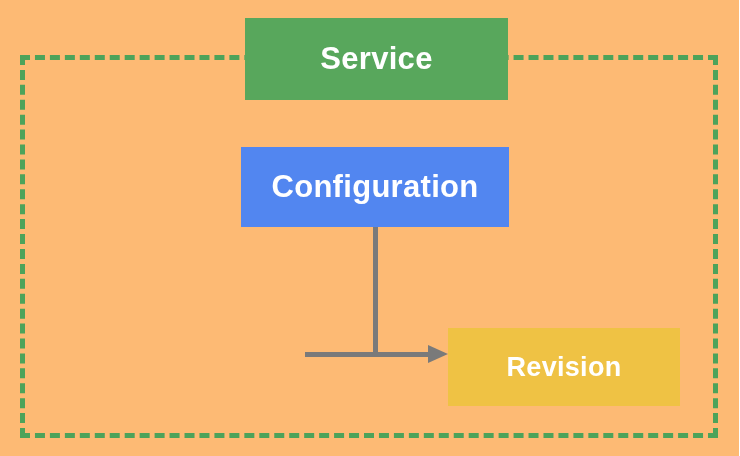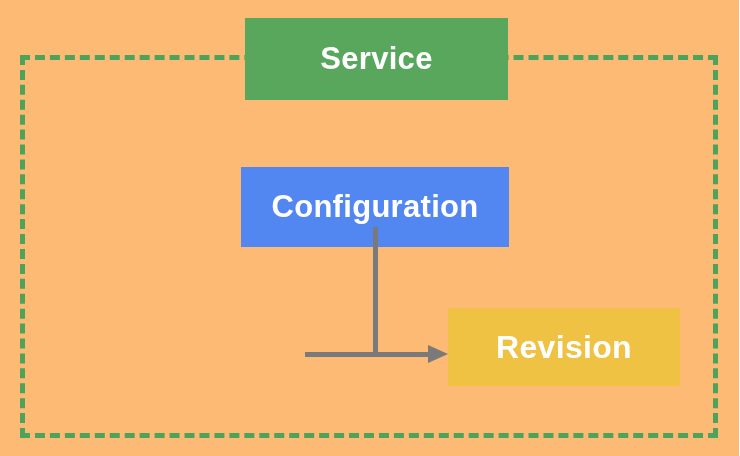--- a/index.html
+++ b/index.html
@@ -54,39 +54,38 @@
     font-size: 31px;
   }
 
   .node-configuration {
     left: 241px;
     top: 147px;
     width: 268px;
     height: 80px;
     background: #5286f0;
     font-size: 31px;
-    margin-top: 20px;
   }
 
   .node-route {
     left: 72px;
     top: 313px;
     width: 233px;
     height: 83px;
     background: #da5240;
     font-size: 31px;
   }
 
   .node-revision {
     left: 448px;
-    top: 308px;
+    top: 328px;
     width: 232px;
     height: 78px;
     background: #efc244;
-    font-size: 32px;
+    font-size: 27px;
     text-align: right;
   }
 
   
   .edge {
     position: absolute;
     background: #7a7a7a;
   }
   .edge-config-down {
     left: 373px;

